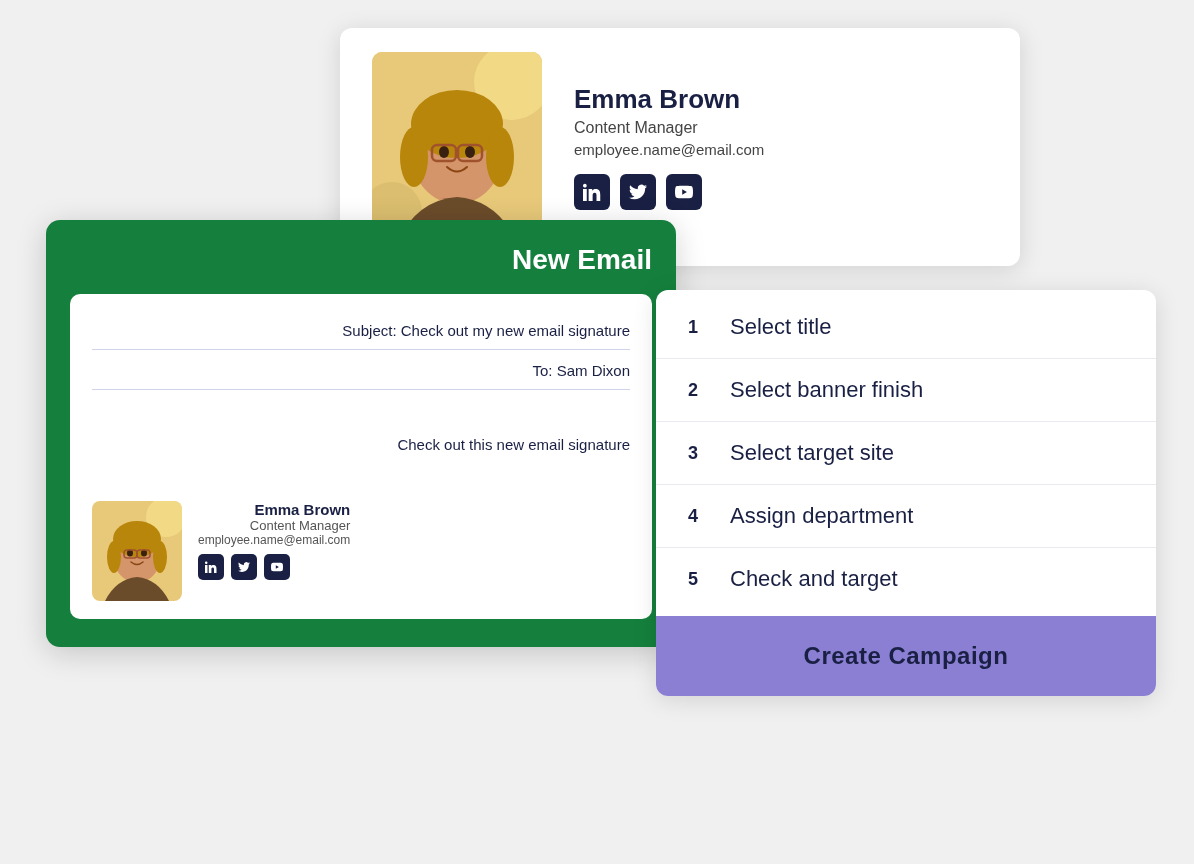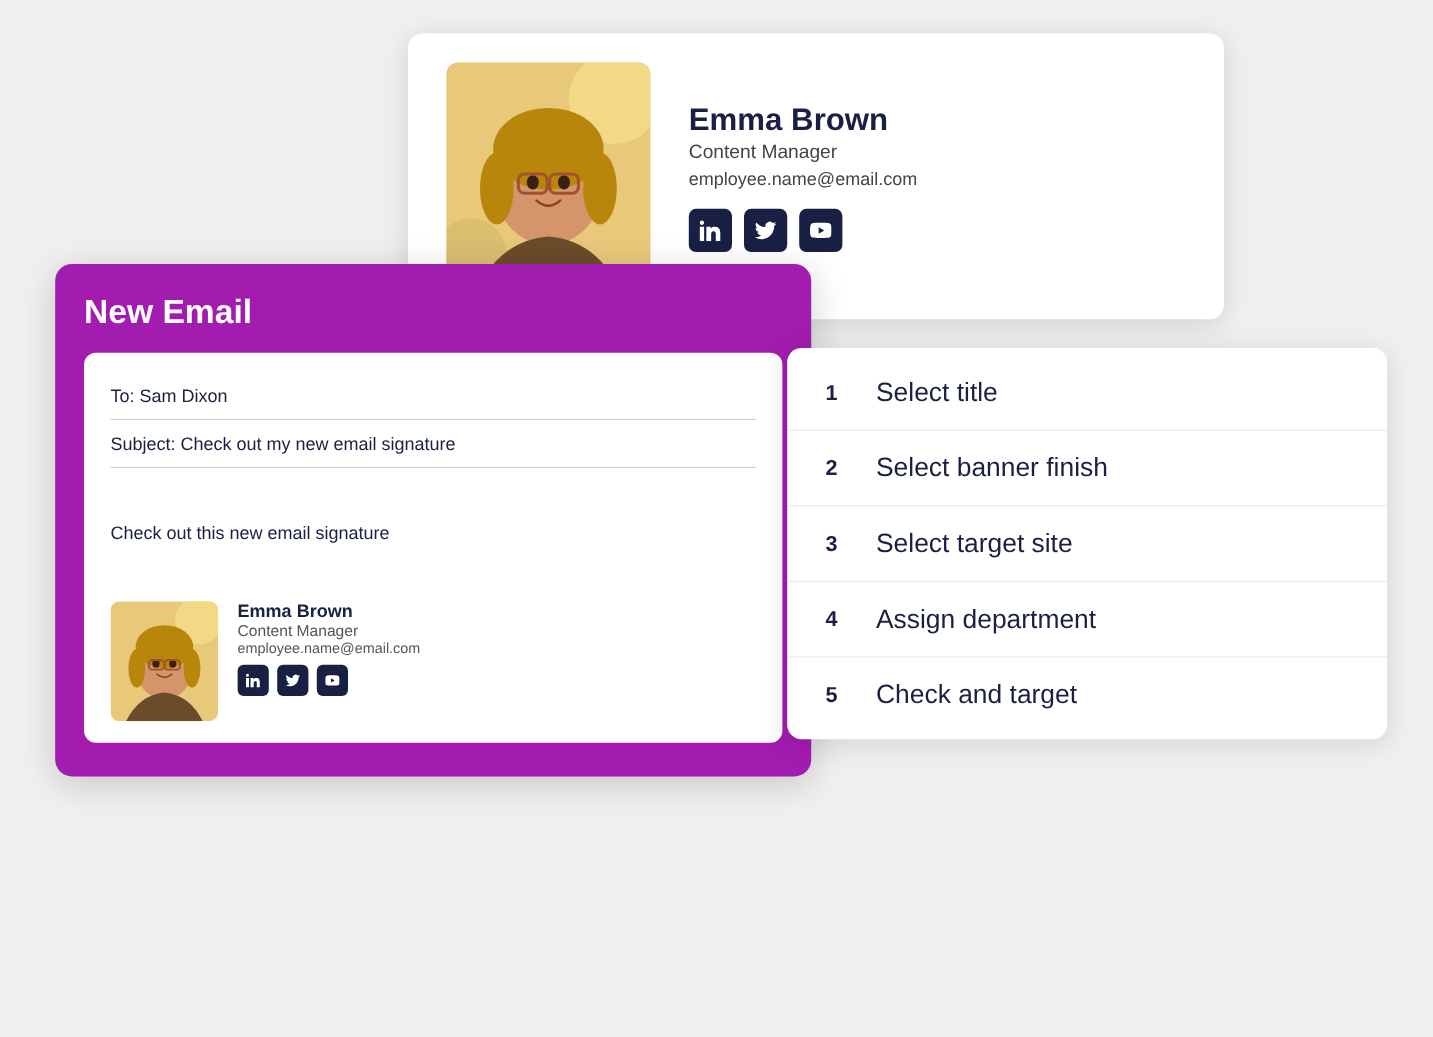--- a/index.html
+++ b/index.html
@@ -71,25 +71,26 @@
       font-size: 16px;
       font-weight: bold;
     }
 
     
     .email-panel {
       position: absolute;
       top: 220px;
       left: 46px;
       width: 630px;
-      background: #a21caf;
+      background: #15803d;
       border-radius: 14px;
       box-shadow: 0 6px 30px rgba(0,0,0,0.18);
       padding: 24px 24px 28px 24px;
       z-index: 3;
+      text-align: right;
     }
     .email-panel-title {
       font-size: 28px;
       font-weight: 700;
       color: #fff;
       margin-bottom: 18px;
     }
     .email-body-card {
       background: #fff;
       border-radius: 10px;
@@ -267,22 +268,22 @@
             <path d="M23.495 6.205a3.007 3.007 0 00-2.088-2.088c-1.87-.501-9.396-.501-9.396-.501s-7.507-.01-9.396.501A3.007 3.007 0 00.527 6.205a31.247 31.247 0 00-.522 5.805 31.247 31.247 0 00.522 5.783 3.007 3.007 0 002.088 2.088c1.868.502 9.396.502 9.396.502s7.506 0 9.396-.502a3.007 3.007 0 002.088-2.088 31.247 31.247 0 00.5-5.783 31.247 31.247 0 00-.5-5.805zM9.609 15.601V8.408l6.264 3.602z"></path>
           </svg>
       </div>
     </div>
   </div>
 </div>
 
 <div class="email-panel">
   <div class="email-panel-title">New Email</div>
   <div class="email-body-card">
+    <div class="email-field">Subject: Check out my new email signature</div>
     <div class="email-field">To: Sam Dixon</div>
-    <div class="email-field">Subject: Check out my new email signature</div>
     <div class="email-content">
       <br>
       <div>Check out this new email signature</div>
       <br>
     </div>
     <div class="email-sig-row">
       <div class="email-sig-avatar">
         <svg viewBox="0 0 90 100" xmlns="http://www.w3.org/2000/svg" width="90" height="100">
           <rect width="90" height="100" fill="#e8c97a"></rect>
           <circle cx="74" cy="16" r="20" fill="#f5e08a" opacity="0.7"></circle>
@@ -343,13 +344,14 @@
     </div>
     <div class="step-row">
       <span class="step-number">4</span>
       <span class="step-label">Assign department</span>
     </div>
     <div class="step-row">
       <span class="step-number">5</span>
       <span class="step-label">Check and target</span>
     </div>
   </div>
+  <button class="create-campaign-btn">Create Campaign</button>
 </div>
 
 </body></html>

